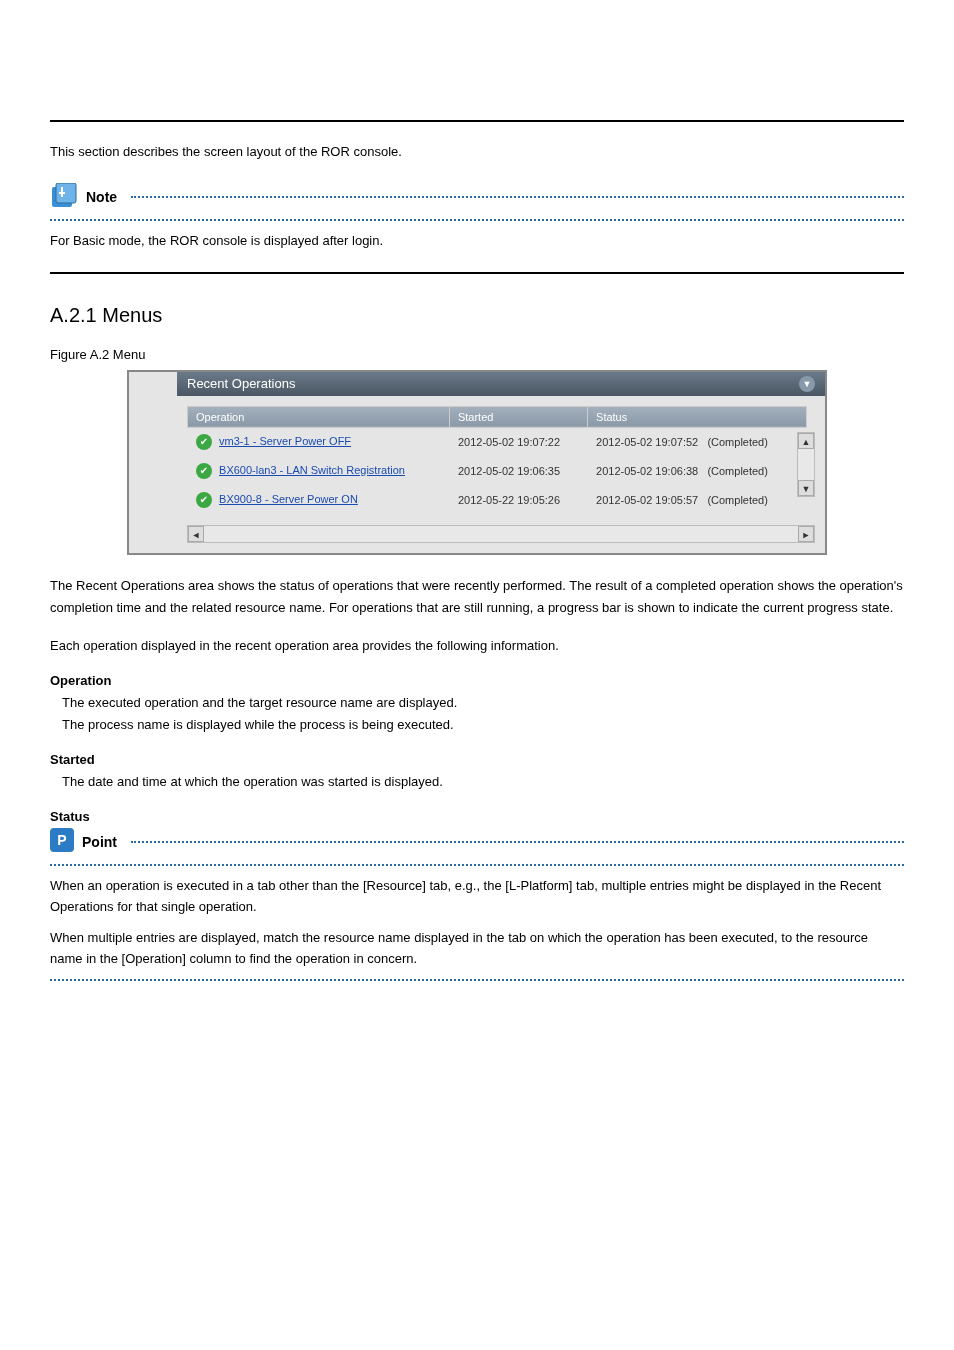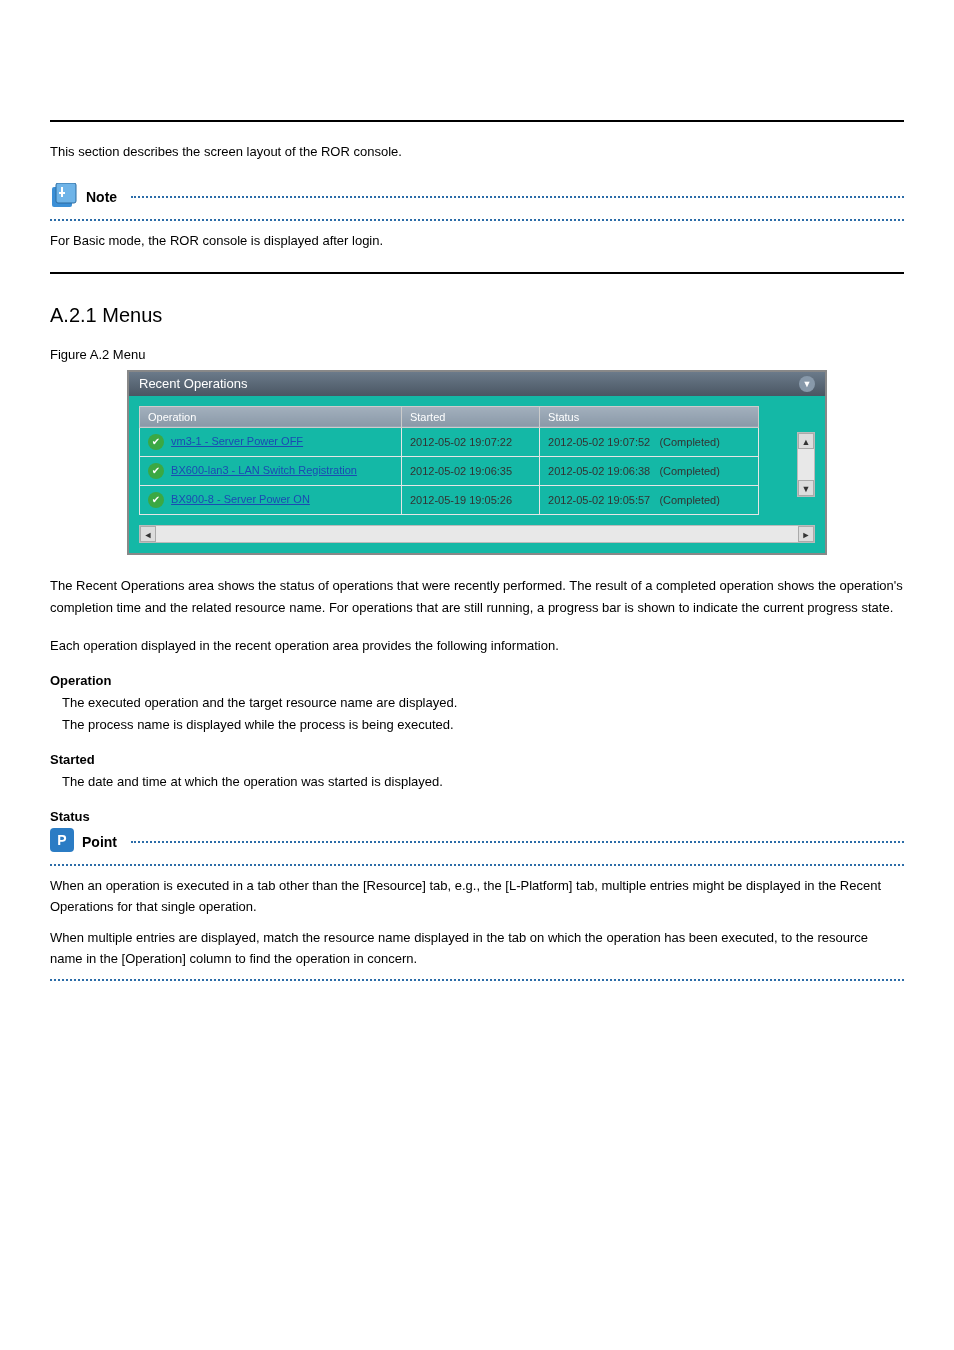--- a/index.html
+++ b/index.html
@@ -84,25 +84,26 @@
       font-size: 20px;
       font-weight: normal;
       margin-bottom: 20px;
     }
     .figure-caption {
       font-size: 13px;
       margin-bottom: 8px;
     }
     .screenshot-panel {
       border: 2px solid #888;
-      background: #14b8a6;
+      background: #e5e5e5;
       margin-bottom: 20px;
       width: 700px;
       margin-left: auto;
       margin-right: auto;
+      padding-left: 48px;
     }
     .panel-header {
       background: linear-gradient(to bottom, #6b7a8a, #4a5663);
       color: #fff;
       padding: 4px 10px;
       font-size: 13px;
       display: flex;
       justify-content: space-between;
       align-items: center;
     }
@@ -270,21 +271,21 @@
             <td>
               <span>2012-05-02 19:06:38</span>&nbsp;&nbsp;
               <span>(Completed)</span>
             </td>
           </tr>
           <tr>
             <td>
               <span class="check-icon">✔</span>
               <a href="#" class="op-link">BX900-8 - Server Power ON</a>
             </td>
-            <td>2012-05-19 19:05:26</td>
+            <td>2012-05-22 19:05:26</td>
             <td>
               <span>2012-05-02 19:05:57</span>&nbsp;&nbsp;
               <span>(Completed)</span>
             </td>
           </tr>
         </tbody>
       </table>
       <div class="vscrollbar">
         <div class="arrow-up">▲</div>
         <div style="flex:1"></div>

